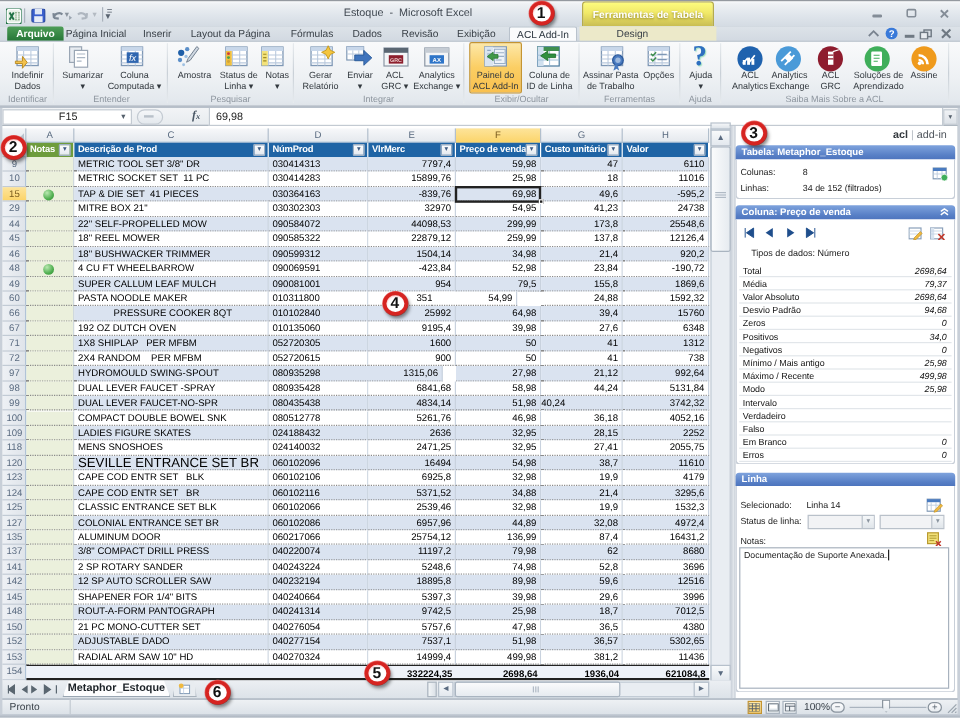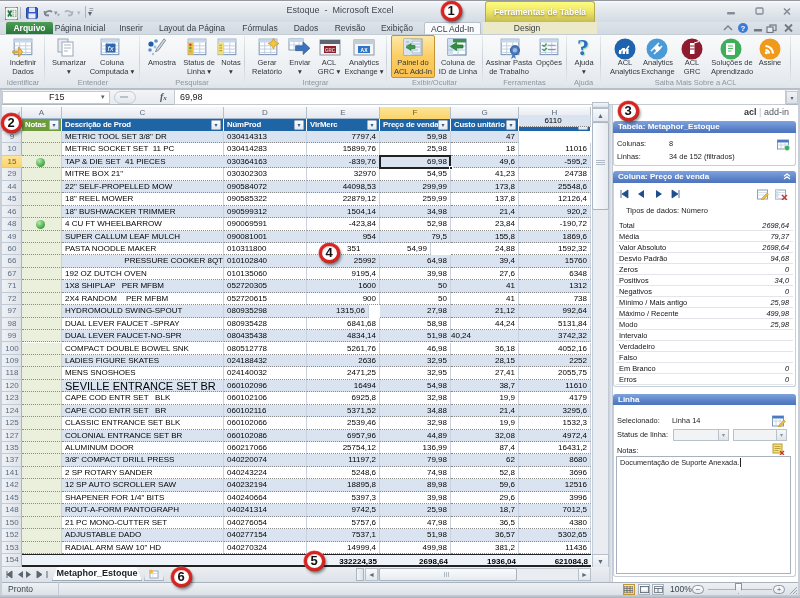--- a/index.html
+++ b/index.html
@@ -265,21 +265,21 @@
 <div class="abs" style="left:578px;top:120.0px;width:10px;height:9.5px;background:linear-gradient(#fdfdfe,#e4e9ef);border:1px solid #9fb0c4;border-radius:1px;font-size:6px;color:#3c5a82;text-align:center;line-height:9px">▾</div>
 <div class="abs" style="left:2px;top:118.5px;width:20px;height:448.5px;background:linear-gradient(90deg,#eef1f5,#dfe4ea);border-right:1px solid #9eb6ce"></div>
 <div class="abs" style="left:2px;top:118.5px;width:20px;height:12.5px;background:linear-gradient(#f3f5f8,#e2e7ec);border-bottom:1px solid #c2cbd5"></div>
 <div class="abs" style="left:2px;top:131.0px;width:20px;height:12.44px;background:transparent;border-bottom:1px solid #c2cbd5;color:#5a6b80;font-size:8px;text-align:center;line-height:12.44px">9</div>
 <div class="abs" style="left:22px;top:131.0px;width:40px;height:12.44px;background:#ebf0dc;border-bottom:1px dotted #8a8a8a;border-right:1px solid #c9d2de"></div>
 <div class="abs" style="left:62px;top:131.0px;width:162px;height:12.44px;background:#dae3f0;border-bottom:1px dotted #8a8a8a;border-right:1px solid #c9d2de;color:#000;font-size:8px;line-height:12.44px;text-align:left;padding-left:3px;overflow:hidden;white-space:pre">METRIC TOOL SET 3/8" DR</div>
 <div class="abs" style="left:224px;top:131.0px;width:83px;height:12.44px;background:#dae3f0;border-bottom:1px dotted #8a8a8a;border-right:1px solid #c9d2de;color:#000;font-size:8px;line-height:12.44px;text-align:left;padding-left:3px;overflow:hidden;white-space:pre">030414313</div>
 <div class="abs" style="left:307px;top:131.0px;width:73px;height:12.44px;background:#dae3f0;border-bottom:1px dotted #8a8a8a;border-right:1px solid #c9d2de;color:#000;font-size:8px;line-height:12.44px;text-align:right;padding-right:3px;overflow:hidden;white-space:pre">7797,4</div>
 <div class="abs" style="left:380px;top:131.0px;width:71px;height:12.44px;background:#dae3f0;border-bottom:1px dotted #8a8a8a;border-right:1px solid #c9d2de;color:#000;font-size:8px;line-height:12.44px;text-align:right;padding-right:3px;overflow:hidden;white-space:pre">59,98</div>
 <div class="abs" style="left:451px;top:131.0px;width:68px;height:12.44px;background:#dae3f0;border-bottom:1px dotted #8a8a8a;border-right:1px solid #c9d2de;color:#000;font-size:8px;line-height:12.44px;text-align:right;padding-right:3px;overflow:hidden;white-space:pre">47</div>
-<div class="abs" style="left:519px;top:115px;width:72px;height:12.44px;background:#dae3f0;border-bottom:1px dotted #8a8a8a;border-right:1px solid #c9d2de;color:#000;font-size:8px;line-height:12.44px;text-align:center;padding-right:3px;overflow:hidden;white-space:pre">6110</div>
+<div class="abs" style="left:519px;top:131.0px;width:72px;height:12.44px;background:#dae3f0;border-bottom:1px dotted #8a8a8a;border-right:1px solid #c9d2de;color:#000;font-size:8px;line-height:12.44px;text-align:right;padding-right:3px;overflow:hidden;white-space:pre">6110</div>
 <div class="abs" style="left:2px;top:143.4px;width:20px;height:12.44px;background:transparent;border-bottom:1px solid #c2cbd5;color:#5a6b80;font-size:8px;text-align:center;line-height:12.44px">10</div>
 <div class="abs" style="left:22px;top:143.4px;width:40px;height:12.44px;background:#ebf0dc;border-bottom:1px dotted #8a8a8a;border-right:1px solid #c9d2de"></div>
 <div class="abs" style="left:62px;top:143.4px;width:162px;height:12.44px;background:#ffffff;border-bottom:1px dotted #8a8a8a;border-right:1px solid #c9d2de;color:#000;font-size:8px;line-height:12.44px;text-align:left;padding-left:3px;overflow:hidden;white-space:pre">METRIC SOCKET SET  11 PC</div>
 <div class="abs" style="left:224px;top:143.4px;width:83px;height:12.44px;background:#ffffff;border-bottom:1px dotted #8a8a8a;border-right:1px solid #c9d2de;color:#000;font-size:8px;line-height:12.44px;text-align:left;padding-left:3px;overflow:hidden;white-space:pre">030414283</div>
 <div class="abs" style="left:307px;top:143.4px;width:73px;height:12.44px;background:#ffffff;border-bottom:1px dotted #8a8a8a;border-right:1px solid #c9d2de;color:#000;font-size:8px;line-height:12.44px;text-align:right;padding-right:3px;overflow:hidden;white-space:pre">15899,76</div>
 <div class="abs" style="left:380px;top:143.4px;width:71px;height:12.44px;background:#ffffff;border-bottom:1px dotted #8a8a8a;border-right:1px solid #c9d2de;color:#000;font-size:8px;line-height:12.44px;text-align:right;padding-right:3px;overflow:hidden;white-space:pre">25,98</div>
 <div class="abs" style="left:451px;top:143.4px;width:68px;height:12.44px;background:#ffffff;border-bottom:1px dotted #8a8a8a;border-right:1px solid #c9d2de;color:#000;font-size:8px;line-height:12.44px;text-align:right;padding-right:3px;overflow:hidden;white-space:pre">18</div>
 <div class="abs" style="left:519px;top:143.4px;width:72px;height:12.44px;background:#ffffff;border-bottom:1px dotted #8a8a8a;border-right:1px solid #c9d2de;color:#000;font-size:8px;line-height:12.44px;text-align:right;padding-right:3px;overflow:hidden;white-space:pre">11016</div>
 <div class="abs" style="left:2px;top:155.9px;width:20px;height:12.44px;background:linear-gradient(#fde49a,#fbd469);border-bottom:1px solid #c2cbd5;color:#7a5c1e;font-size:8px;text-align:center;line-height:12.44px">15</div>
 <div class="abs" style="left:22px;top:155.9px;width:40px;height:12.44px;background:#ebf0dc;border-bottom:1px dotted #8a8a8a;border-right:1px solid #c9d2de"></div>
@@ -342,21 +342,21 @@
 <div class="abs" style="left:2px;top:243.0px;width:20px;height:12.44px;background:transparent;border-bottom:1px solid #c2cbd5;color:#5a6b80;font-size:8px;text-align:center;line-height:12.44px">60</div>
 <div class="abs" style="left:22px;top:243.0px;width:40px;height:12.44px;background:#ebf0dc;border-bottom:1px dotted #8a8a8a;border-right:1px solid #c9d2de"></div>
 <div class="abs" style="left:62px;top:243.0px;width:162px;height:12.44px;background:#ffffff;border-bottom:1px dotted #8a8a8a;border-right:1px solid #c9d2de;color:#000;font-size:8px;line-height:12.44px;text-align:left;padding-left:3px;overflow:hidden;white-space:pre">PASTA NOODLE MAKER</div>
 <div class="abs" style="left:224px;top:243.0px;width:83px;height:12.44px;background:#ffffff;border-bottom:1px dotted #8a8a8a;border-right:1px solid #c9d2de;color:#000;font-size:8px;line-height:12.44px;text-align:left;padding-left:3px;overflow:hidden;white-space:pre">010311800</div>
 <div class="abs" style="left:307px;top:243.0px;width:73px;height:12.44px;background:#ffffff;border-bottom:1px dotted #8a8a8a;border-right:1px solid #c9d2de;color:#000;font-size:8px;line-height:12.44px;text-align:right;padding-right:3px;overflow:hidden;white-space:pre">3519,36</div>
 <div class="abs" style="left:360px;top:243.0px;width:71px;height:12.44px;background:#ffffff;border-bottom:1px dotted #8a8a8a;border-right:1px solid #c9d2de;color:#000;font-size:8px;line-height:12.44px;text-align:right;padding-right:3px;overflow:hidden;white-space:pre">54,99</div>
 <div class="abs" style="left:451px;top:243.0px;width:68px;height:12.44px;background:#ffffff;border-bottom:1px dotted #8a8a8a;border-right:1px solid #c9d2de;color:#000;font-size:8px;line-height:12.44px;text-align:right;padding-right:3px;overflow:hidden;white-space:pre">24,88</div>
 <div class="abs" style="left:519px;top:243.0px;width:72px;height:12.44px;background:#ffffff;border-bottom:1px dotted #8a8a8a;border-right:1px solid #c9d2de;color:#000;font-size:8px;line-height:12.44px;text-align:right;padding-right:3px;overflow:hidden;white-space:pre">1592,32</div>
 <div class="abs" style="left:2px;top:255.4px;width:20px;height:12.44px;background:transparent;border-bottom:1px solid #c2cbd5;color:#5a6b80;font-size:8px;text-align:center;line-height:12.44px">66</div>
 <div class="abs" style="left:22px;top:255.4px;width:40px;height:12.44px;background:#ebf0dc;border-bottom:1px dotted #8a8a8a;border-right:1px solid #c9d2de"></div>
-<div class="abs" style="left:62px;top:255.4px;width:162px;height:12.44px;background:#dae3f0;border-bottom:1px dotted #8a8a8a;border-right:1px solid #c9d2de;color:#000;font-size:8px;line-height:12.44px;text-align:right;padding-left:3px;overflow:hidden;white-space:pre">PRESSURE COOKER 8QT</div>
+<div class="abs" style="left:62px;top:255.4px;width:162px;height:12.44px;background:#dae3f0;border-bottom:1px dotted #8a8a8a;border-right:1px solid #c9d2de;color:#000;font-size:8px;line-height:12.44px;text-align:center;padding-left:3px;overflow:hidden;white-space:pre">PRESSURE COOKER 8QT</div>
 <div class="abs" style="left:224px;top:255.4px;width:83px;height:12.44px;background:#dae3f0;border-bottom:1px dotted #8a8a8a;border-right:1px solid #c9d2de;color:#000;font-size:8px;line-height:12.44px;text-align:left;padding-left:3px;overflow:hidden;white-space:pre">010102840</div>
 <div class="abs" style="left:307px;top:255.4px;width:73px;height:12.44px;background:#dae3f0;border-bottom:1px dotted #8a8a8a;border-right:1px solid #c9d2de;color:#000;font-size:8px;line-height:12.44px;text-align:right;padding-right:3px;overflow:hidden;white-space:pre">25992</div>
 <div class="abs" style="left:380px;top:255.4px;width:71px;height:12.44px;background:#dae3f0;border-bottom:1px dotted #8a8a8a;border-right:1px solid #c9d2de;color:#000;font-size:8px;line-height:12.44px;text-align:right;padding-right:3px;overflow:hidden;white-space:pre">64,98</div>
 <div class="abs" style="left:451px;top:255.4px;width:68px;height:12.44px;background:#dae3f0;border-bottom:1px dotted #8a8a8a;border-right:1px solid #c9d2de;color:#000;font-size:8px;line-height:12.44px;text-align:right;padding-right:3px;overflow:hidden;white-space:pre">39,4</div>
 <div class="abs" style="left:519px;top:255.4px;width:72px;height:12.44px;background:#dae3f0;border-bottom:1px dotted #8a8a8a;border-right:1px solid #c9d2de;color:#000;font-size:8px;line-height:12.44px;text-align:right;padding-right:3px;overflow:hidden;white-space:pre">15760</div>
 <div class="abs" style="left:2px;top:267.8px;width:20px;height:12.44px;background:transparent;border-bottom:1px solid #c2cbd5;color:#5a6b80;font-size:8px;text-align:center;line-height:12.44px">67</div>
 <div class="abs" style="left:22px;top:267.8px;width:40px;height:12.44px;background:#ebf0dc;border-bottom:1px dotted #8a8a8a;border-right:1px solid #c9d2de"></div>
 <div class="abs" style="left:62px;top:267.8px;width:162px;height:12.44px;background:#ffffff;border-bottom:1px dotted #8a8a8a;border-right:1px solid #c9d2de;color:#000;font-size:8px;line-height:12.44px;text-align:left;padding-left:3px;overflow:hidden;white-space:pre">192 OZ DUTCH OVEN</div>
 <div class="abs" style="left:224px;top:267.8px;width:83px;height:12.44px;background:#ffffff;border-bottom:1px dotted #8a8a8a;border-right:1px solid #c9d2de;color:#000;font-size:8px;line-height:12.44px;text-align:left;padding-left:3px;overflow:hidden;white-space:pre">010135060</div>
 <div class="abs" style="left:307px;top:267.8px;width:73px;height:12.44px;background:#ffffff;border-bottom:1px dotted #8a8a8a;border-right:1px solid #c9d2de;color:#000;font-size:8px;line-height:12.44px;text-align:right;padding-right:3px;overflow:hidden;white-space:pre">9195,4</div>

